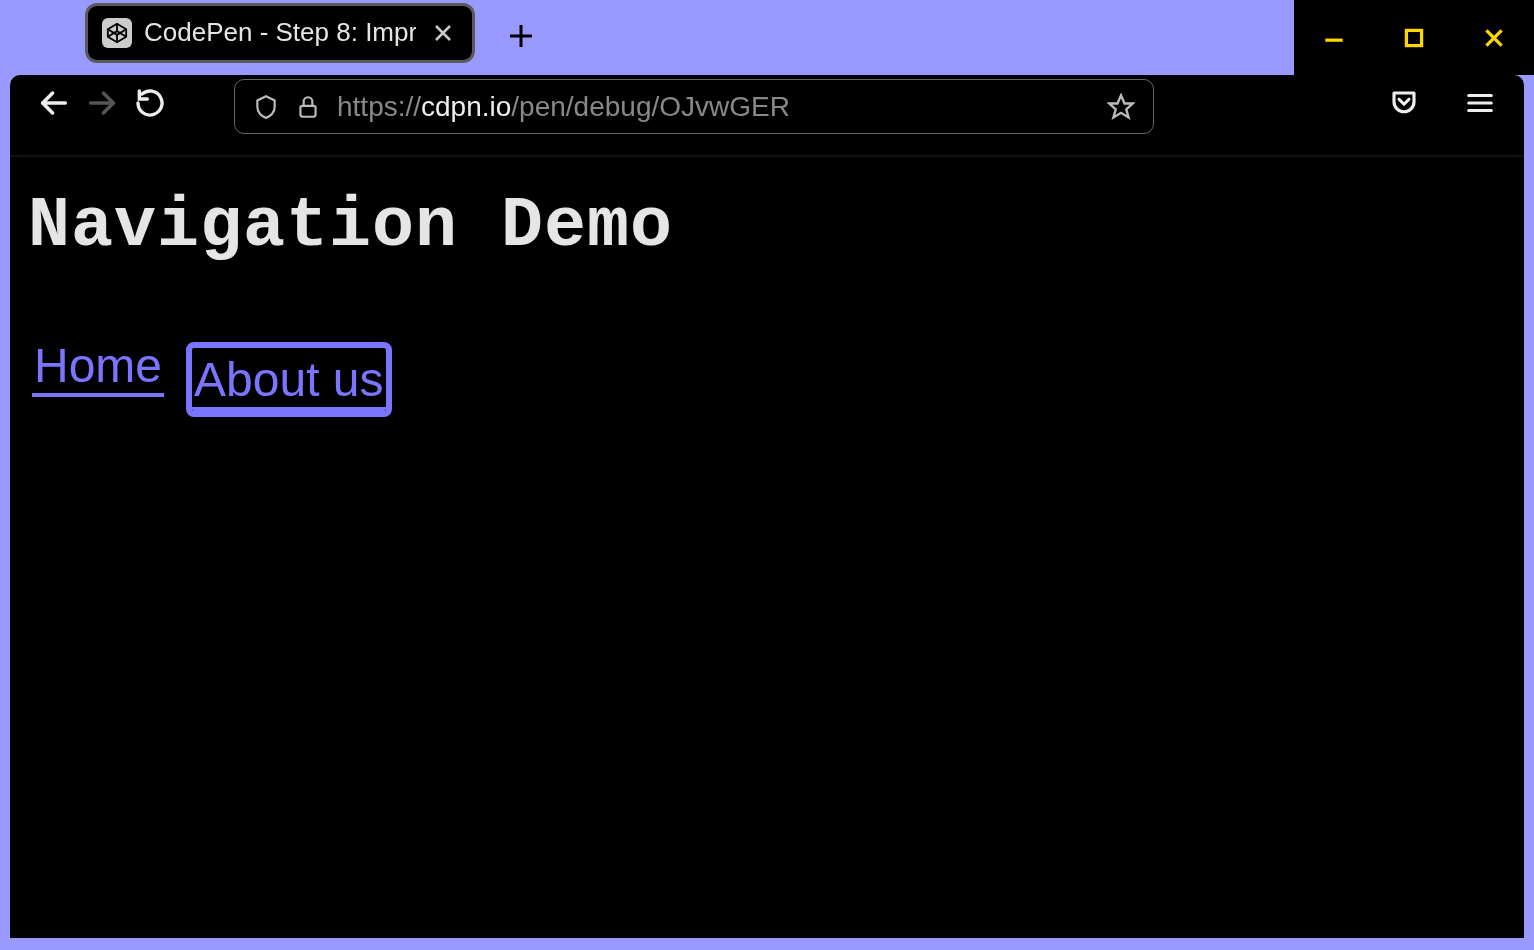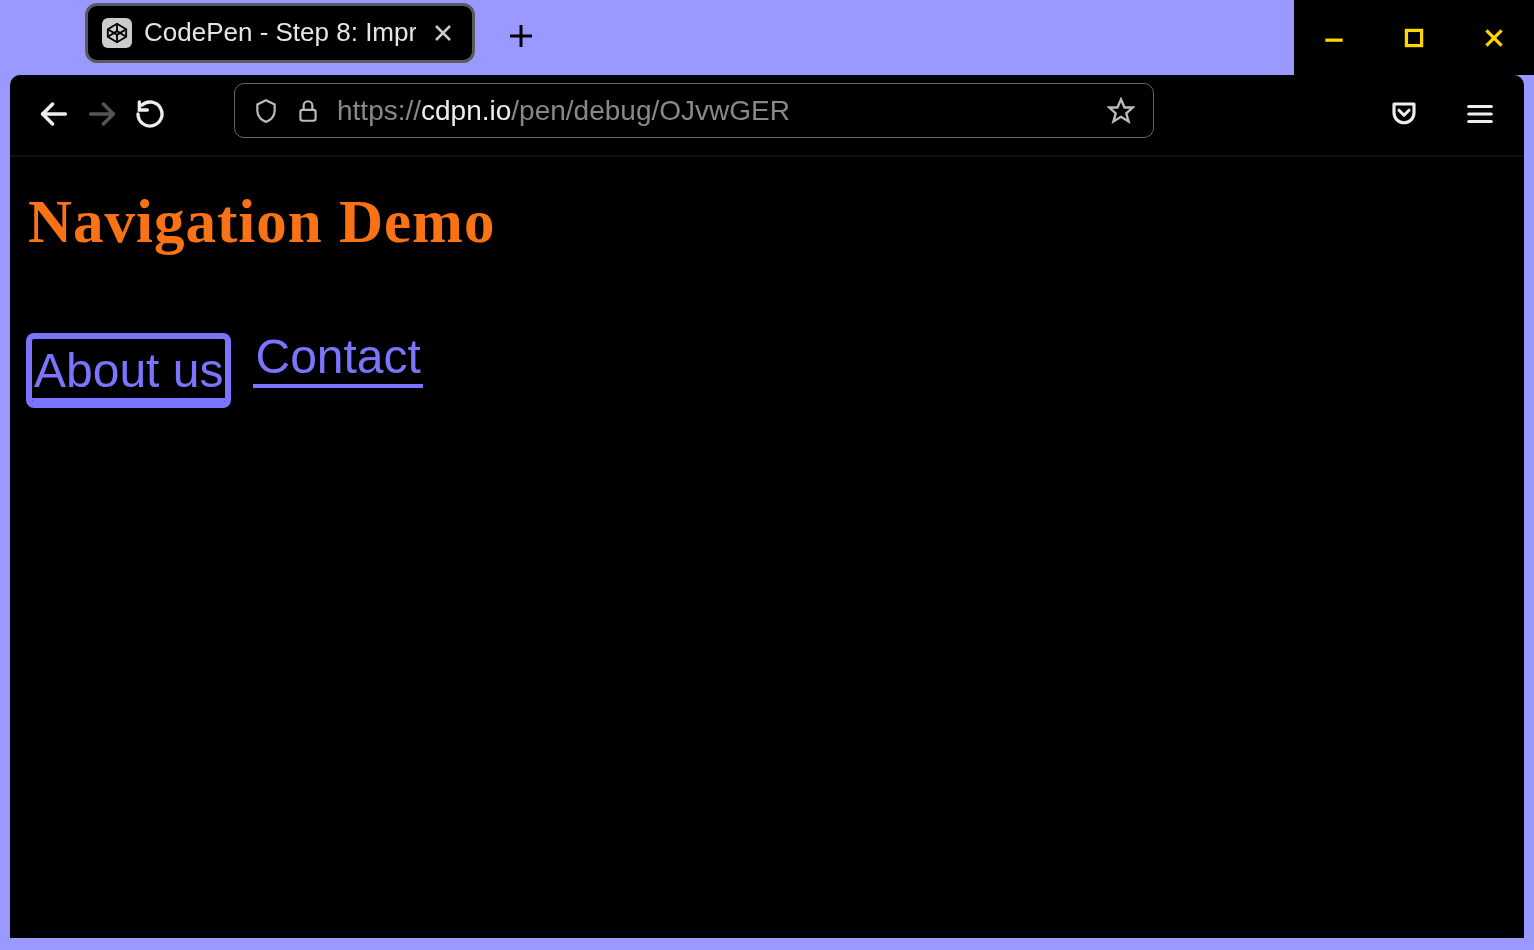--- a/index.html
+++ b/index.html
@@ -90,22 +90,22 @@
     }
     .win-btn svg { width:26px; height:26px; }
 
     
     .toolbar {
       margin:0 10px;
       height:80px;
       background:#000;
       border-radius:10px 10px 0 0;
       display:flex;
-      align-items:flex-end;
-      padding:17px 20px;
+      align-items:flex-start;
+      padding:4px 20px;
     }
     .nav-btn {
       width:48px;height:48px;
       display:flex;align-items:center;justify-content:center;
       color:#eee;
     }
     .nav-btn.disabled { color:#555; }
     .addrbar {
       flex:0 0 920px;
       height:55px;
@@ -134,25 +134,25 @@
 
     
     .content {
       margin:0 10px;
       background:#000;
       height:calc(100% - 75px - 80px - 12px);
       padding:30px 18px;
       border-top:2px solid #111;
     }
     .heading {
-      color:#f97316;
-      font-size:61px;
+      color:#e5e5e5;
+      font-size:70px;
       font-weight:800;
       letter-spacing:1px;
-      font-family:Liberation Serif, serif;
+      font-family:Liberation Mono, monospace;
     }
     .nav-links {
       margin-top:68px;
       display:flex;
       gap:28px;
       align-items:flex-start;
       padding-left:4px;
     }
     .nav-link {
       color:#7a74ff;
@@ -278,18 +278,18 @@
             <line x1="3" y1="12" x2="21" y2="12"></line>
             <line x1="3" y1="18" x2="21" y2="18"></line>
         </svg>
       </div>
     </div>
   </div>
 
   <div class="content">
     <h1 class="heading">Navigation Demo</h1>
     <nav class="nav-links">
+      <a href="#" class="nav-link">Home</a>
       <a href="#" class="nav-link focused">About us</a>
-      <a href="#" class="nav-link">Contact</a>
     </nav>
   </div>
 
 </div>
 
 </body></html>

